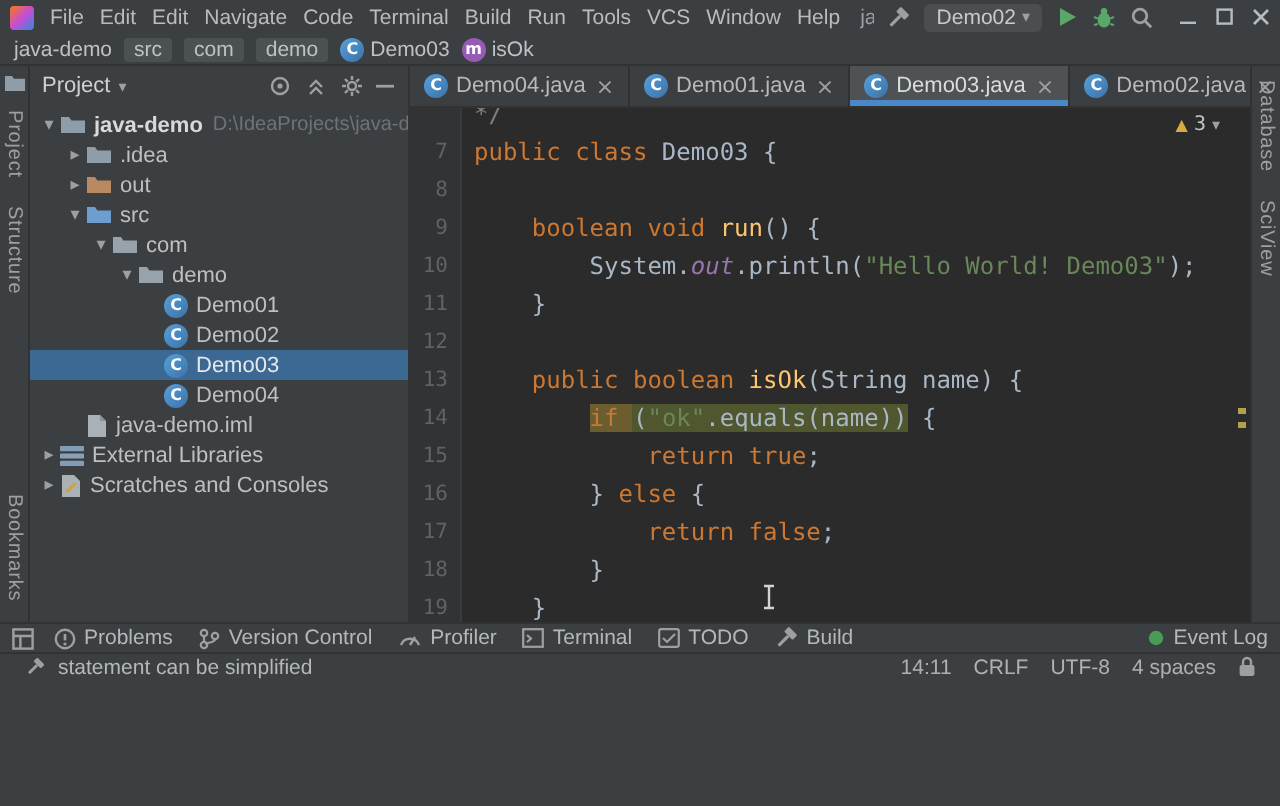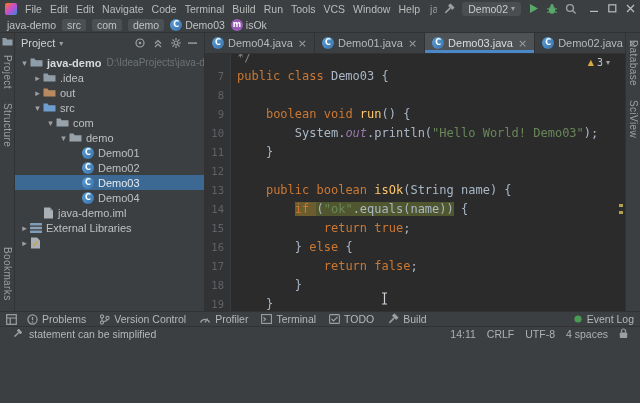--- a/index.html
+++ b/index.html
@@ -349,20 +349,21 @@
             <span class="tlabel">External Libraries</span>
           </div>
           <div class="tree-row" style="padding-left: 4px;">
             <span class="arrow">▸</span>
             <span class="ico ">
               <svg width="11" height="12">
                 <path d="M1 0.5h6l3 3v8H1z" fill="#a9b0b6"></path>
                 <path d="M3 8l4-4 1.2 1.2-4 4H3z" fill="#c9a44a"></path>
               </svg>
             </span>
+            <span class="tlabel">Scratches and Consoles</span>
           </div>
         </div>
     </div>
 
     <div class="editor-wrap">
       <div id="tabbar" class="tabbar">
           <div class="tab">
             <span class="ico ">
               <span class="badge b-class">C</span>
             </span>

